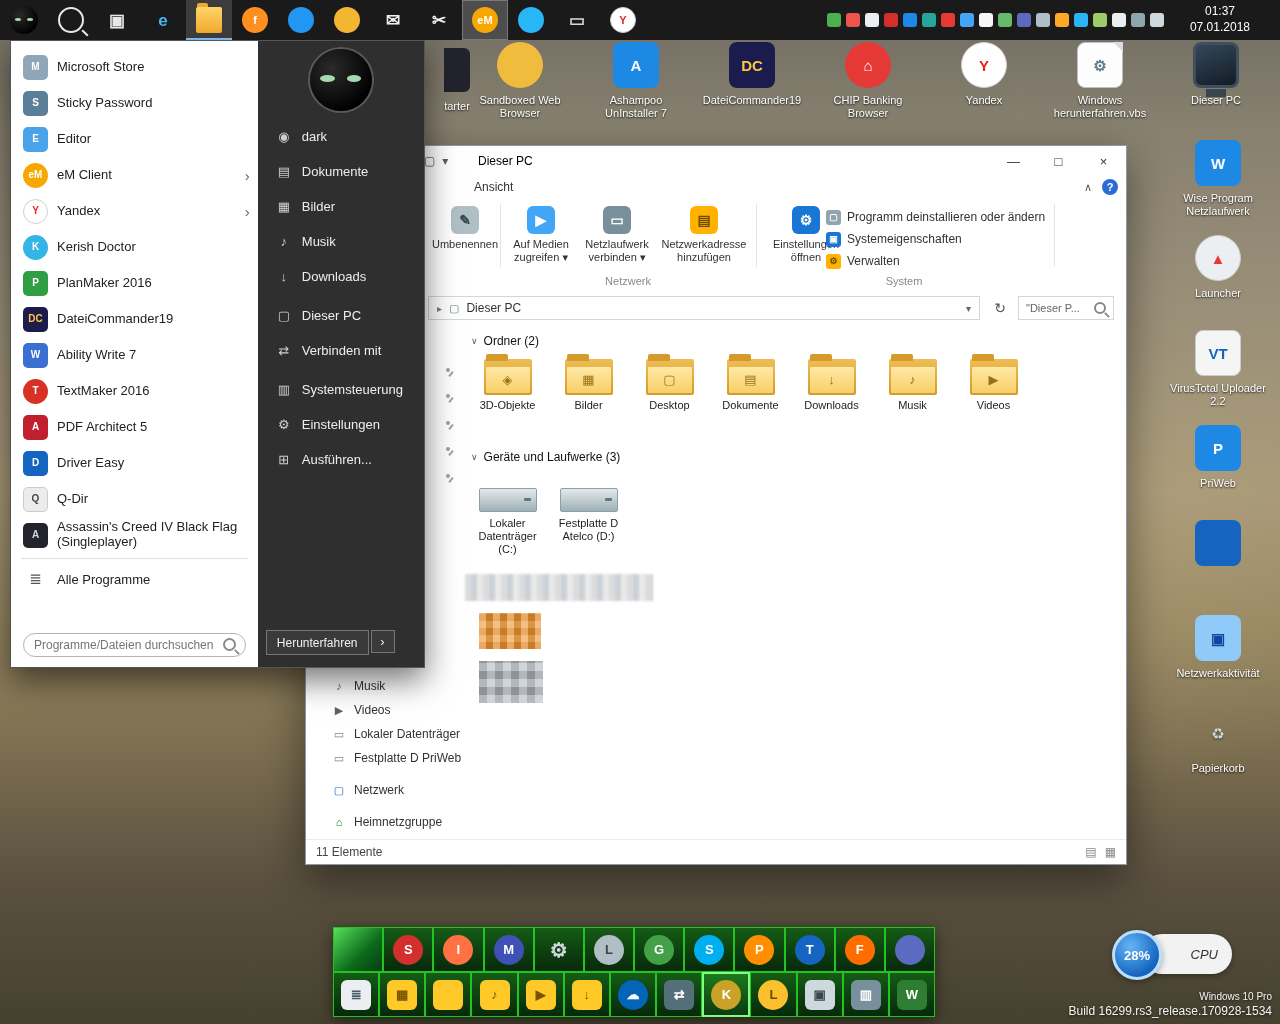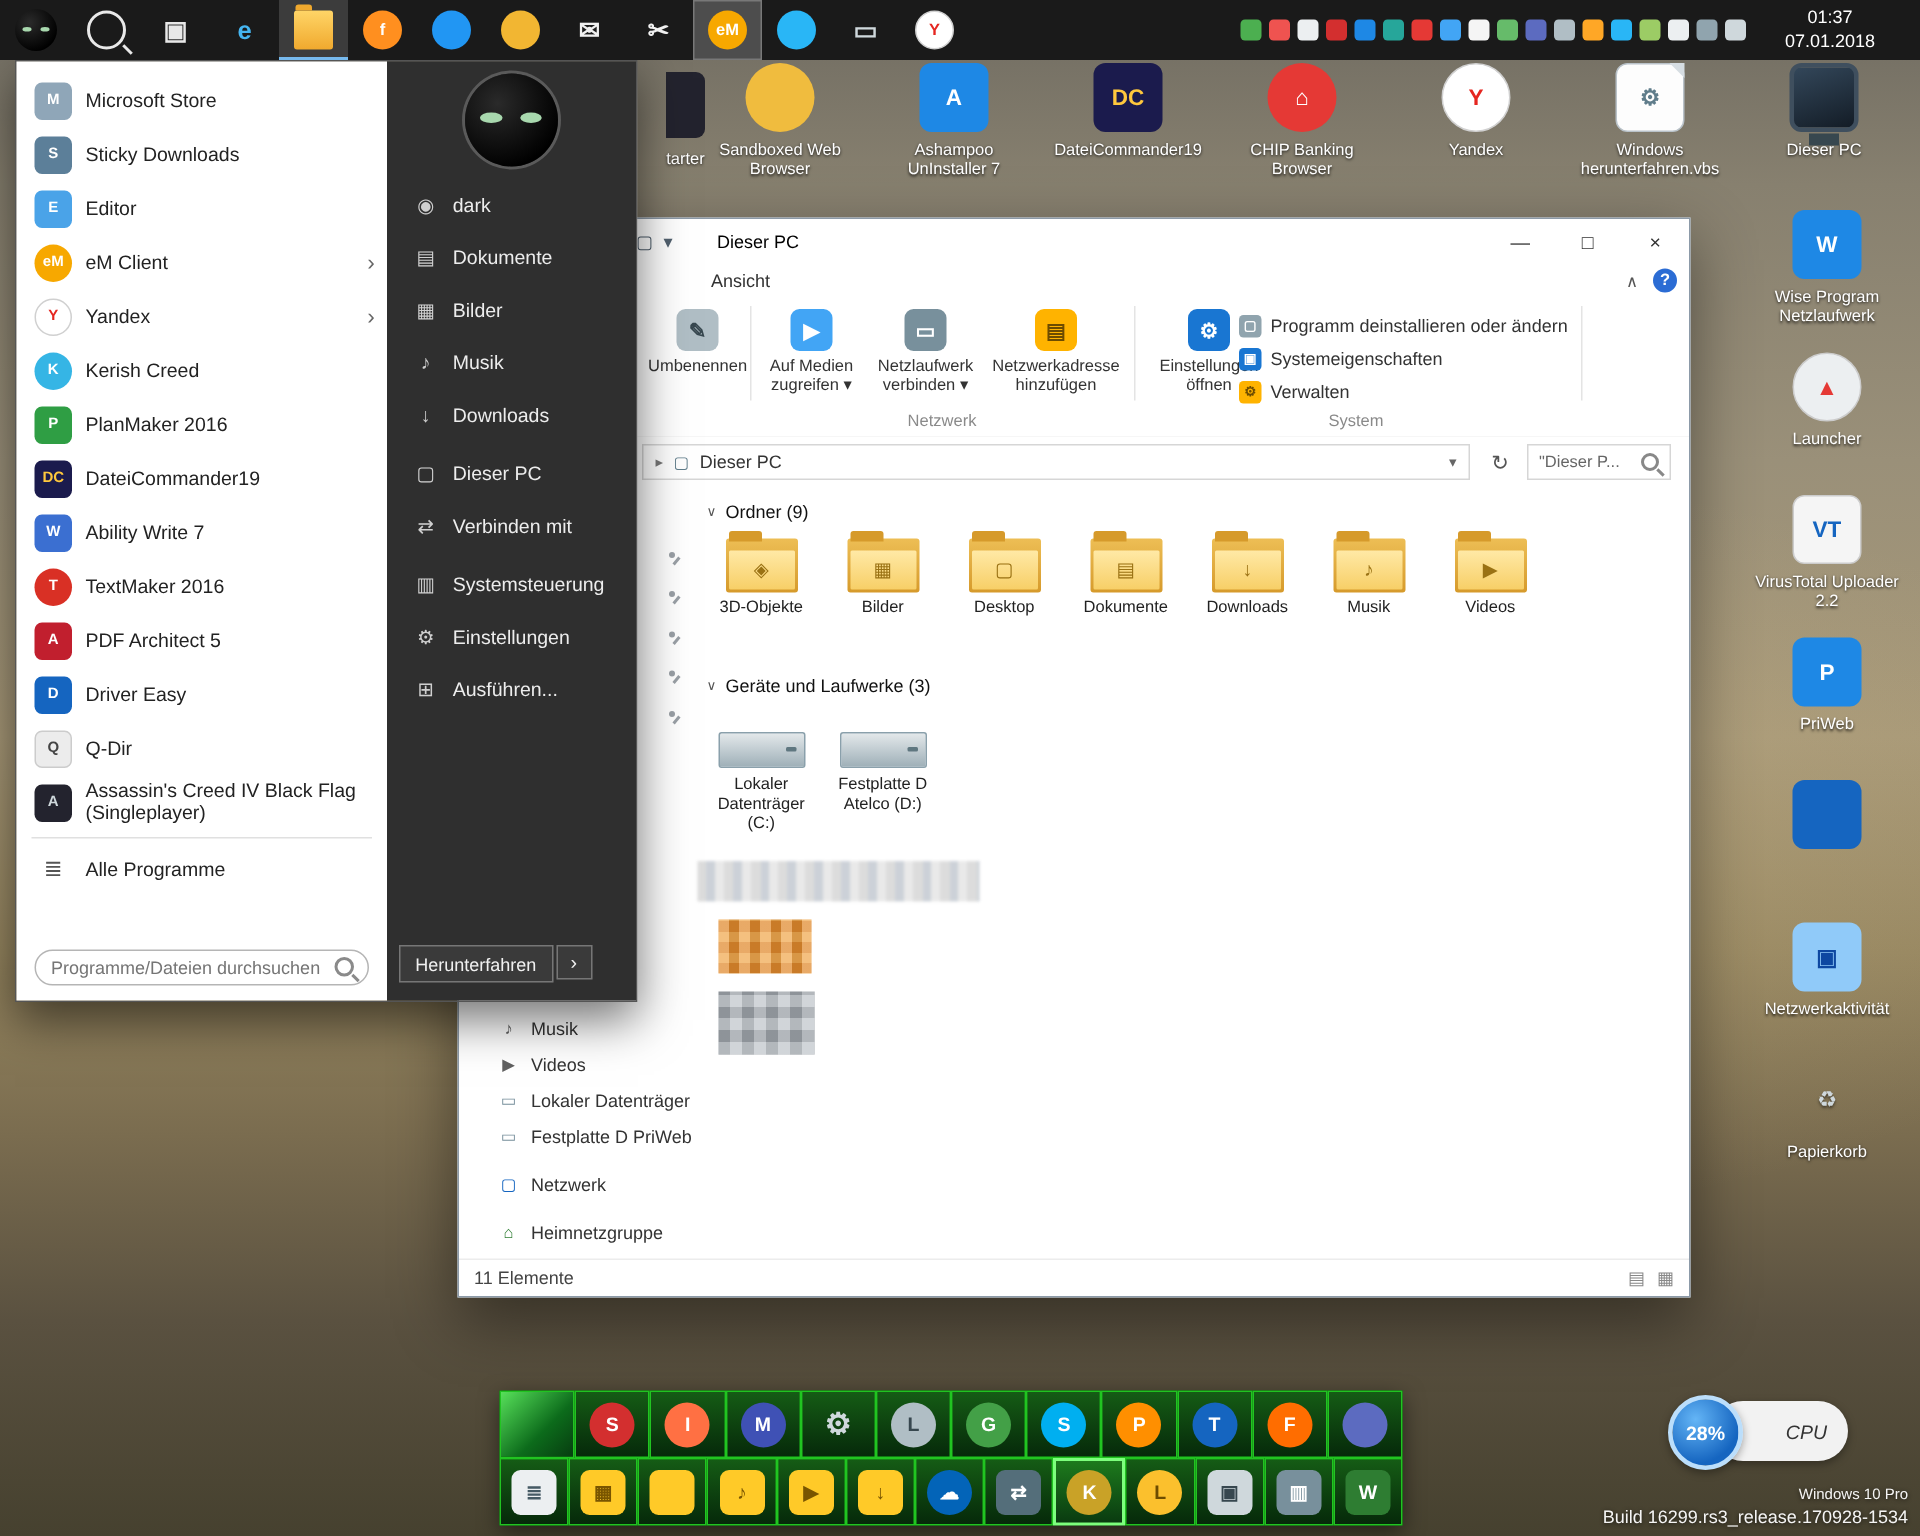--- a/index.html
+++ b/index.html
@@ -461,21 +461,21 @@
                 <span>⌂</span>
               </span>
               <span>Heimnetzgruppe</span>
             </div>
           </div>
       </div>
 
       <div class="main">
         <div class="sec-head head-folders">
           <span class="chev">∨</span>
-          <span>Ordner (9)</span>
+          <span>Ordner (2)</span>
         </div>
         <div class="folder-row">
 
             <div class="tile">
               <div class="folder">
                 <span class="fglyph">◈</span>
               </div>
               <div class="tile-label">3D-Objekte</div>
             </div>
 
@@ -737,21 +737,21 @@
               <span>M</span>
             </span>
             <span class="sm-label">Microsoft Store</span>
             <span class="sm-arrow"></span>
           </div>
 
           <div class="sm-item">
             <span class="sm-ic icon-badge square" style="background: rgb(92, 127, 153); color: rgb(255, 255, 255);">
               <span>S</span>
             </span>
-            <span class="sm-label">Sticky Downloads</span>
+            <span class="sm-label">Sticky Password</span>
             <span class="sm-arrow"></span>
           </div>
 
           <div class="sm-item">
             <span class="sm-ic icon-badge square" style="background: rgb(74, 163, 232); color: rgb(255, 255, 255);">
               <span>E</span>
             </span>
             <span class="sm-label">Editor</span>
             <span class="sm-arrow"></span>
           </div>
@@ -769,21 +769,21 @@
               <span>Y</span>
             </span>
             <span class="sm-label">Yandex</span>
             <span class="sm-arrow">›</span>
           </div>
 
           <div class="sm-item">
             <span class="sm-ic icon-badge circle" style="background: rgb(53, 181, 229); color: rgb(255, 255, 255);">
               <span>K</span>
             </span>
-            <span class="sm-label">Kerish Creed</span>
+            <span class="sm-label">Kerish Doctor</span>
             <span class="sm-arrow"></span>
           </div>
 
           <div class="sm-item">
             <span class="sm-ic icon-badge square" style="background: rgb(47, 158, 68); color: rgb(255, 255, 255);">
               <span>P</span>
             </span>
             <span class="sm-label">PlanMaker 2016</span>
             <span class="sm-arrow"></span>
           </div>

